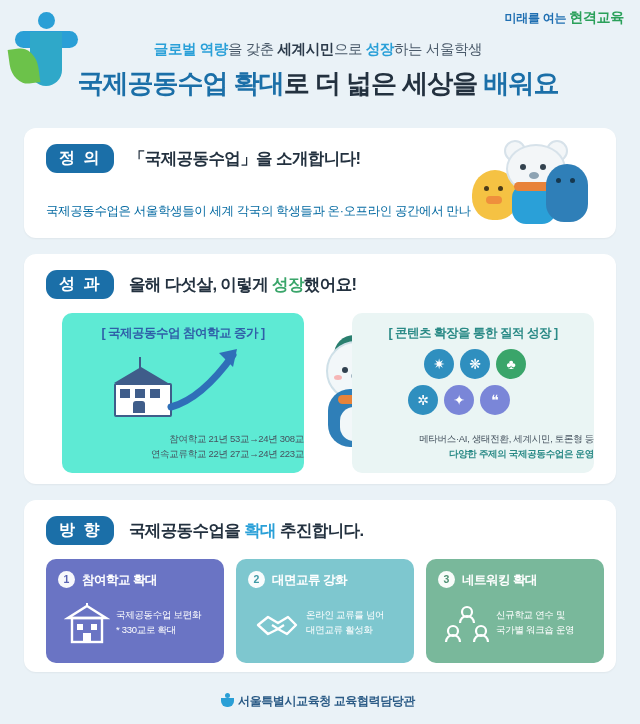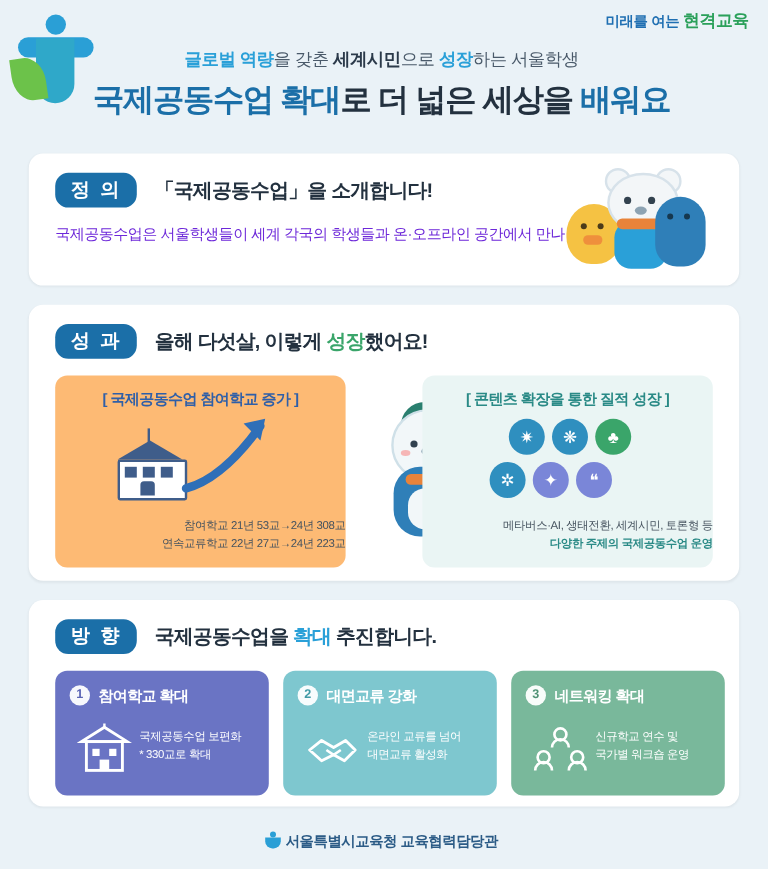--- a/index.html
+++ b/index.html
@@ -66,21 +66,21 @@
   .sec-title{
     display:inline-block;margin-left:10px;font-size:16.5px;font-weight:bold;color:#23313f;
     letter-spacing:-0.6px;vertical-align:middle;
   }
   .sec-title .hl-blue{color:#2aa0d8;}
   .sec-title .hl-green{color:#3aa56a;}
 
   
   #card-def{top:128px;height:110px;}
   #card-def .inner{padding:16px 22px;}
-  .def-body{margin-top:12px;font-size:12.5px;line-height:1.75;color:#6d28d9;letter-spacing:-0.4px;}
+  .def-body{margin-top:28px;font-size:12.5px;line-height:1.75;color:#0369a1;letter-spacing:-0.4px;}
 
   
   .char1{position:absolute;right:24px;top:14px;width:120px;height:86px;}
   .c1-duck{position:absolute;left:0;top:28px;width:46px;height:50px;border-radius:50% 50% 45% 45%;background:#f5c243;}
   .c1-duck-eye{position:absolute;left:12px;top:44px;width:5px;height:5px;border-radius:50%;background:#4b3b1a;}
   .c1-duck-eye2{position:absolute;left:26px;top:44px;width:5px;height:5px;border-radius:50%;background:#4b3b1a;}
   .c1-duck-beak{position:absolute;left:14px;top:54px;width:16px;height:8px;border-radius:4px;background:#ef8f3c;}
   .c1-bear{position:absolute;left:30px;top:2px;width:64px;height:80px;}
   .c1-bear-head{position:absolute;left:4px;top:0;width:56px;height:46px;border-radius:50%;background:#f3f6f8;border:2px solid #d7e2ea;}
   .c1-bear-ear{position:absolute;top:-4px;width:18px;height:18px;border-radius:50%;background:#f3f6f8;border:2px solid #d7e2ea;}
@@ -97,21 +97,21 @@
   .c1-blue-eye.l{left:84px;}
   .c1-blue-eye.r{left:98px;}
 
   
   #card-result{top:254px;height:230px;}
   #card-result .inner{padding:16px 22px;}
   .panels{position:relative;margin-top:14px;height:160px;}
   .panel{
     position:absolute;top:0;width:242px;height:160px;border-radius:10px;
   }
-  .panel.left{left:0;background:#fdba74;}
+  .panel.left{left:16px;background:#5eead4;}
   .panel.right{right:0;background:#eaf5f4;}
   .panel-head{
     text-align:center;margin-top:12px;font-size:12.5px;font-weight:bold;letter-spacing:-0.5px;
   }
   .panel.left .panel-head{color:#2f5fa8;}
   .panel.right .panel-head{color:#2a8a86;}
   .panel-foot{
     position:absolute;left:0;right:0;bottom:12px;text-align:right;font-size:9.5px;line-height:1.6;color:#46535f;letter-spacing:-0.3px;
   }
   .panel-foot .em{color:#2f5fa8;font-weight:bold;}
@@ -291,21 +291,21 @@
           <div class="icon-grid">
             <div class="ic b n1">✷</div>
             <div class="ic b n2">❋</div>
             <div class="ic g n3">♣</div>
             <div class="ic b n4">✲</div>
             <div class="ic t n5">✦</div>
             <div class="ic t n6">❝</div>
           </div>
           <div class="panel-foot">
             <div>메타버스·AI, 생태전환, 세계시민, 토론형 등</div>
-            <div class="em">다양한 주제의 국제공동수업 운영</div>
+            <div class="em">다양한 주제의 국제공동수업은 운영</div>
           </div>
         </div>
 
       </div>
     </div>
   </div>
 
   <div class="card" id="card-dir">
     <div class="inner">
       <span class="tag">방 향</span>

